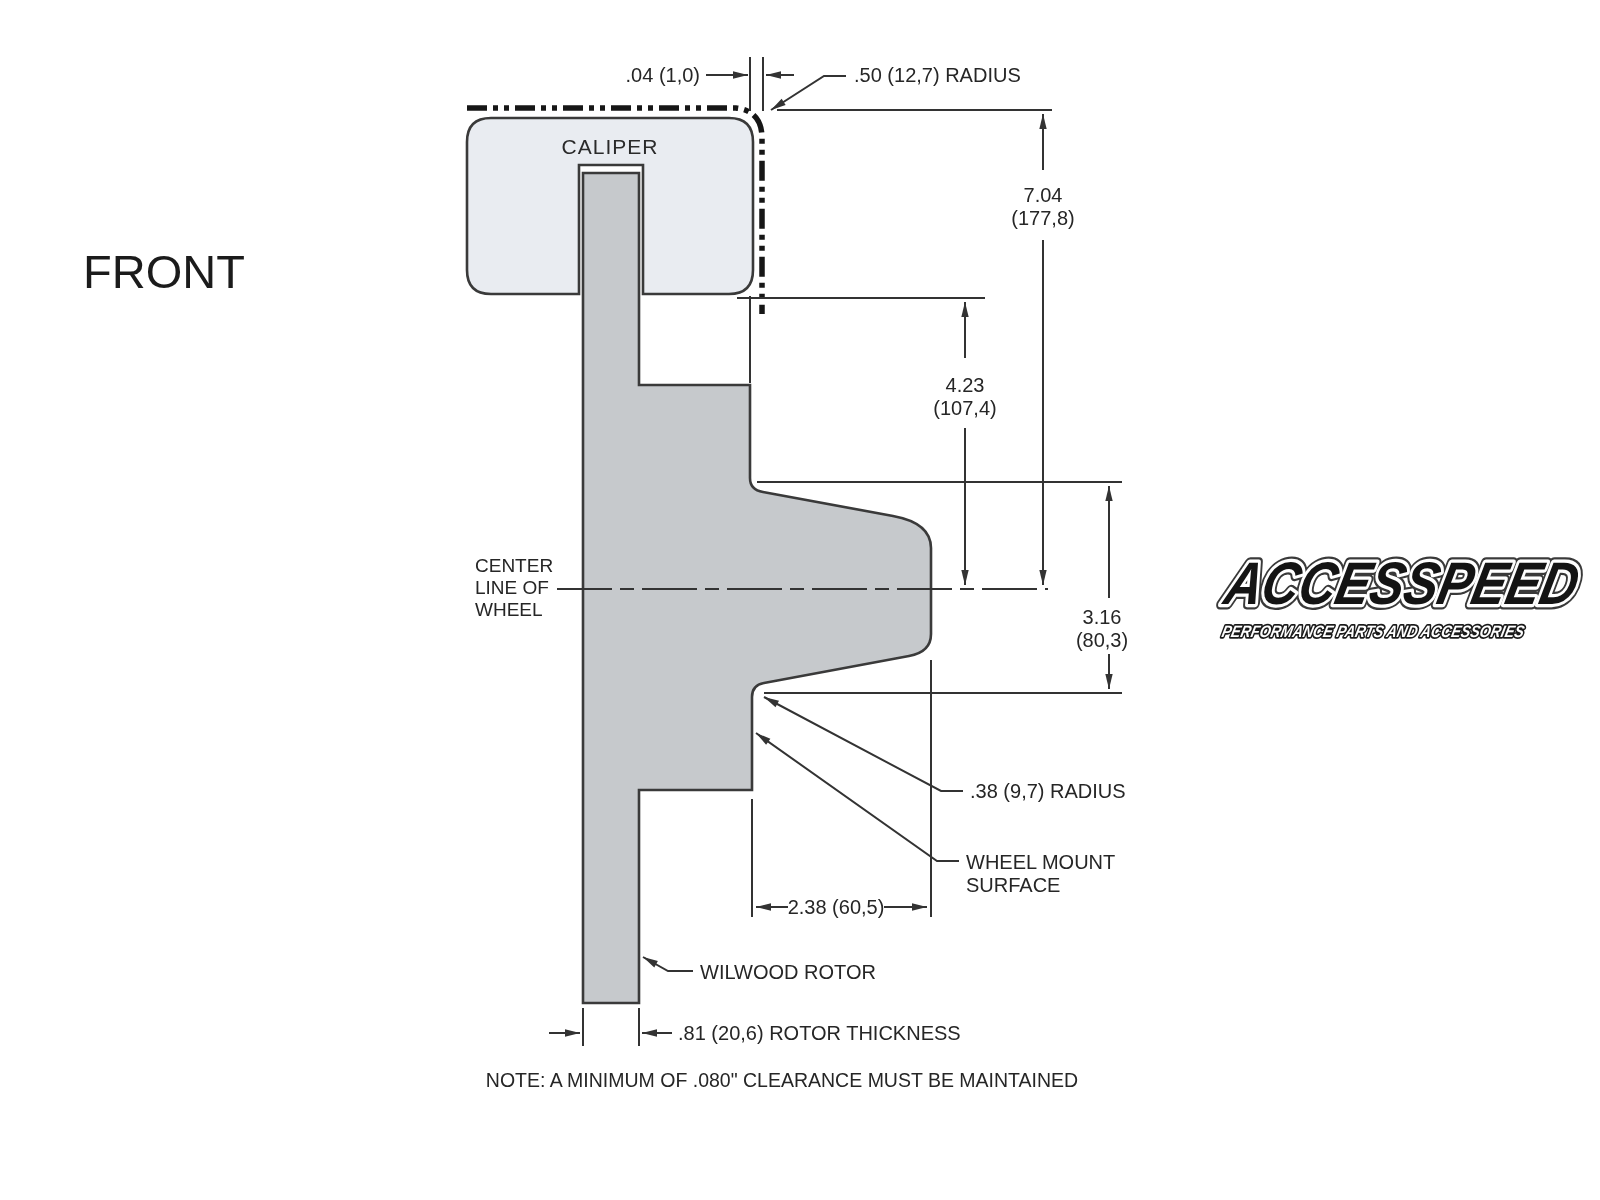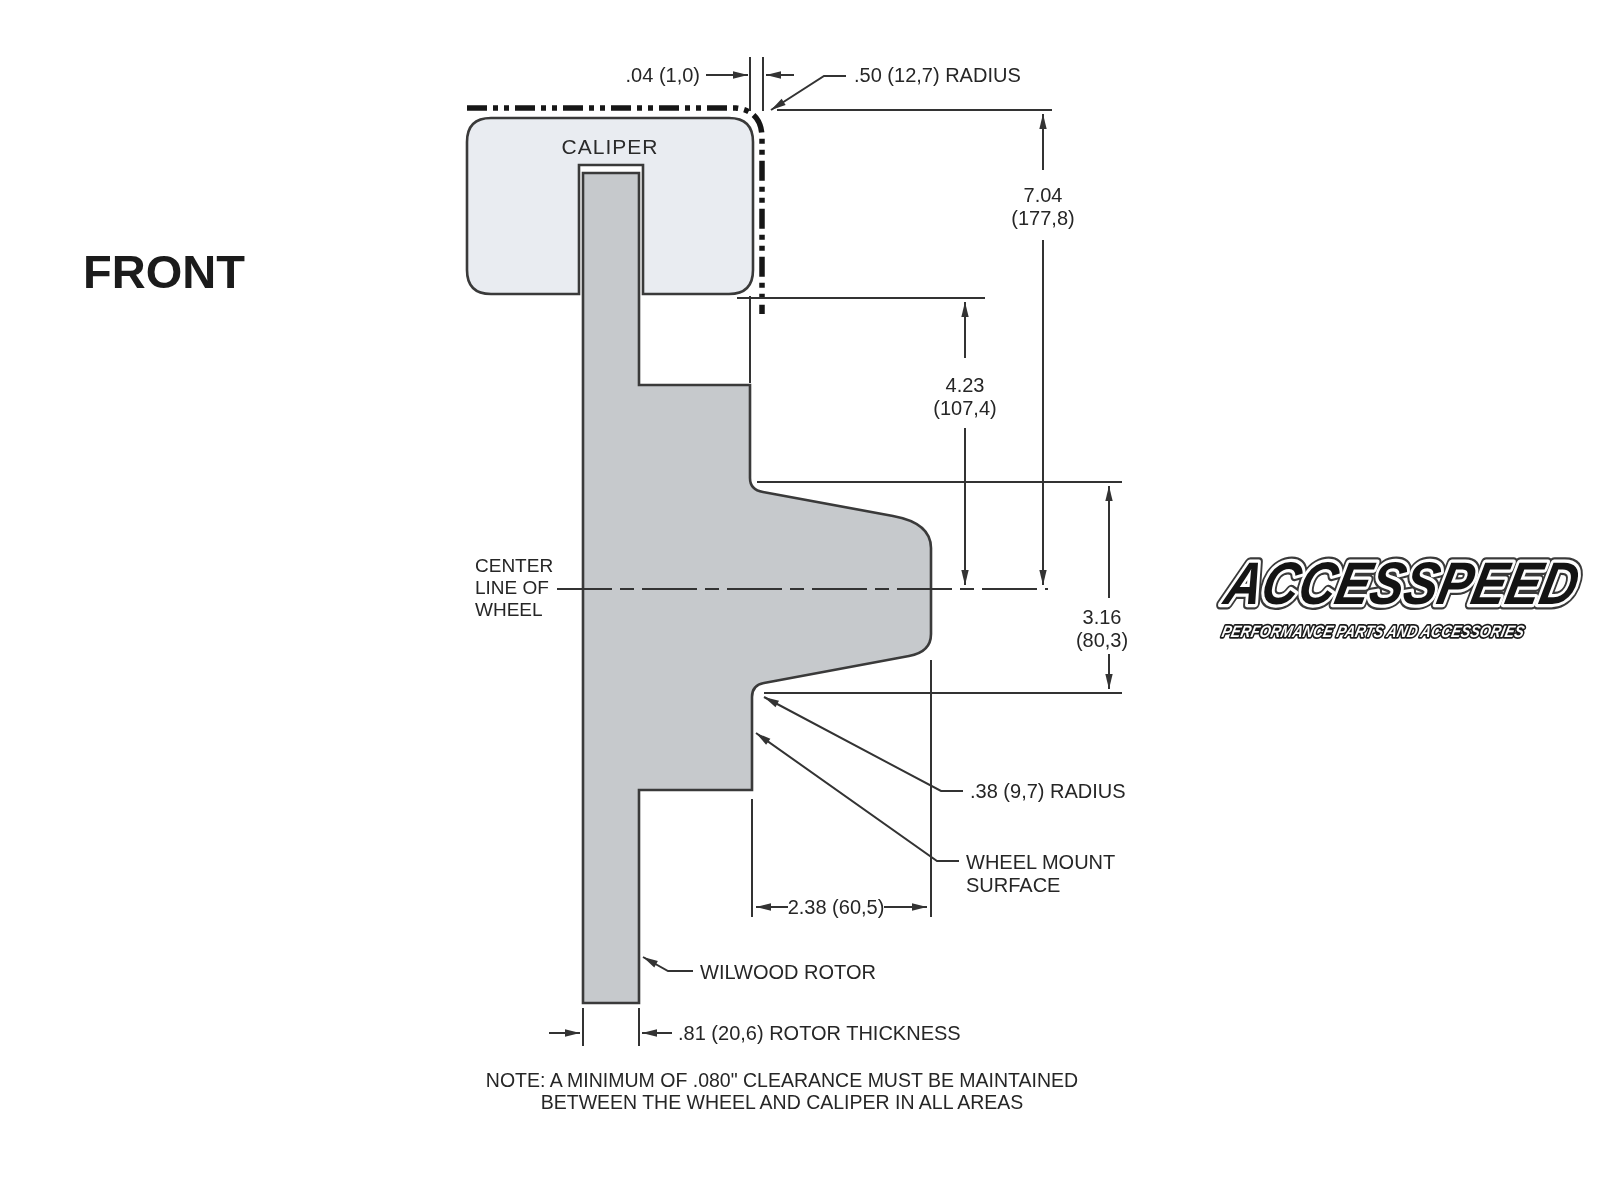--- a/index.html
+++ b/index.html
@@ -3,21 +3,21 @@
 <meta charset="utf-8">
 <style>
   html,body{margin:0;padding:0;background:#ffffff;}
   #canvas{position:relative;width:1600px;height:1200px;background:#ffffff;overflow:hidden;
           font-family:"Liberation Sans", sans-serif;}
   #drawing{position:absolute;left:0;top:0;}
   .dimtext{font-family:"Liberation Sans", sans-serif;font-size:20px;fill:#262626;}
   .caliper-text{font-family:"Liberation Sans", sans-serif;font-size:21px;letter-spacing:1px;fill:#2a2a2a;}
   .cl-text{font-family:"Liberation Sans", sans-serif;font-size:19px;fill:#262626;}
   #front-label{position:absolute;left:83px;top:244px;font-size:47px;color:#1b1b1b;
-               letter-spacing:0px;font-weight:700;}
+               letter-spacing:0px;font-weight:400;}
   #note-block{position:absolute;left:400px;top:1069px;width:764px;text-align:center;
               font-size:19.5px;line-height:22px;color:#262626;}
   #wilwood-logo{position:absolute;left:12px;top:540px;width:305px;height:125px;}
   #accesspeed-logo{position:absolute;left:1195px;top:533px;width:400px;height:118px;}
 </style>
 </head>
 <body>
 
 <div id="canvas">
 
@@ -105,21 +105,20 @@
 
     <text class="dimtext" x="836" y="914" text-anchor="middle">2.38 (60,5)</text>
 
     <text class="dimtext" x="700" y="979">WILWOOD ROTOR</text>
 
     <text class="dimtext" x="678" y="1040">.81 (20,6) ROTOR THICKNESS</text>
   </svg>
 
   <div id="note-block">
     <div>NOTE: A MINIMUM OF .080" CLEARANCE MUST BE MAINTAINED</div>
-    <div>BETWEEN THE WHEEL AND CALIPER IN ALL AREAS</div>
   </div>
 
 
   <div id="accesspeed-logo">
     <svg width="400" height="118" viewBox="0 0 400 118">
       <g transform="skewX(-12)">
         <text x="218" y="71" text-anchor="middle" font-family="Liberation Sans, sans-serif" font-size="60" font-weight="900" font-style="italic" textLength="352" lengthAdjust="spacingAndGlyphs" fill="none" stroke="#3a3a3a" stroke-width="11" stroke-linejoin="round">ACCESSPEED</text>
         <text x="218" y="71" text-anchor="middle" font-family="Liberation Sans, sans-serif" font-size="60" font-weight="900" font-style="italic" textLength="352" lengthAdjust="spacingAndGlyphs" fill="#141414" stroke="#ffffff" stroke-width="6.5" paint-order="stroke" stroke-linejoin="round">ACCESSPEED</text>
         <text x="199" y="104" text-anchor="middle" font-family="Liberation Sans, sans-serif" font-size="16.5" font-weight="bold" font-style="italic" textLength="302" lengthAdjust="spacingAndGlyphs" fill="#ffffff" stroke="#1a1a1a" stroke-width="3.5" paint-order="stroke" stroke-linejoin="round">PERFORMANCE PARTS AND ACCESSORIES</text>
       </g>

